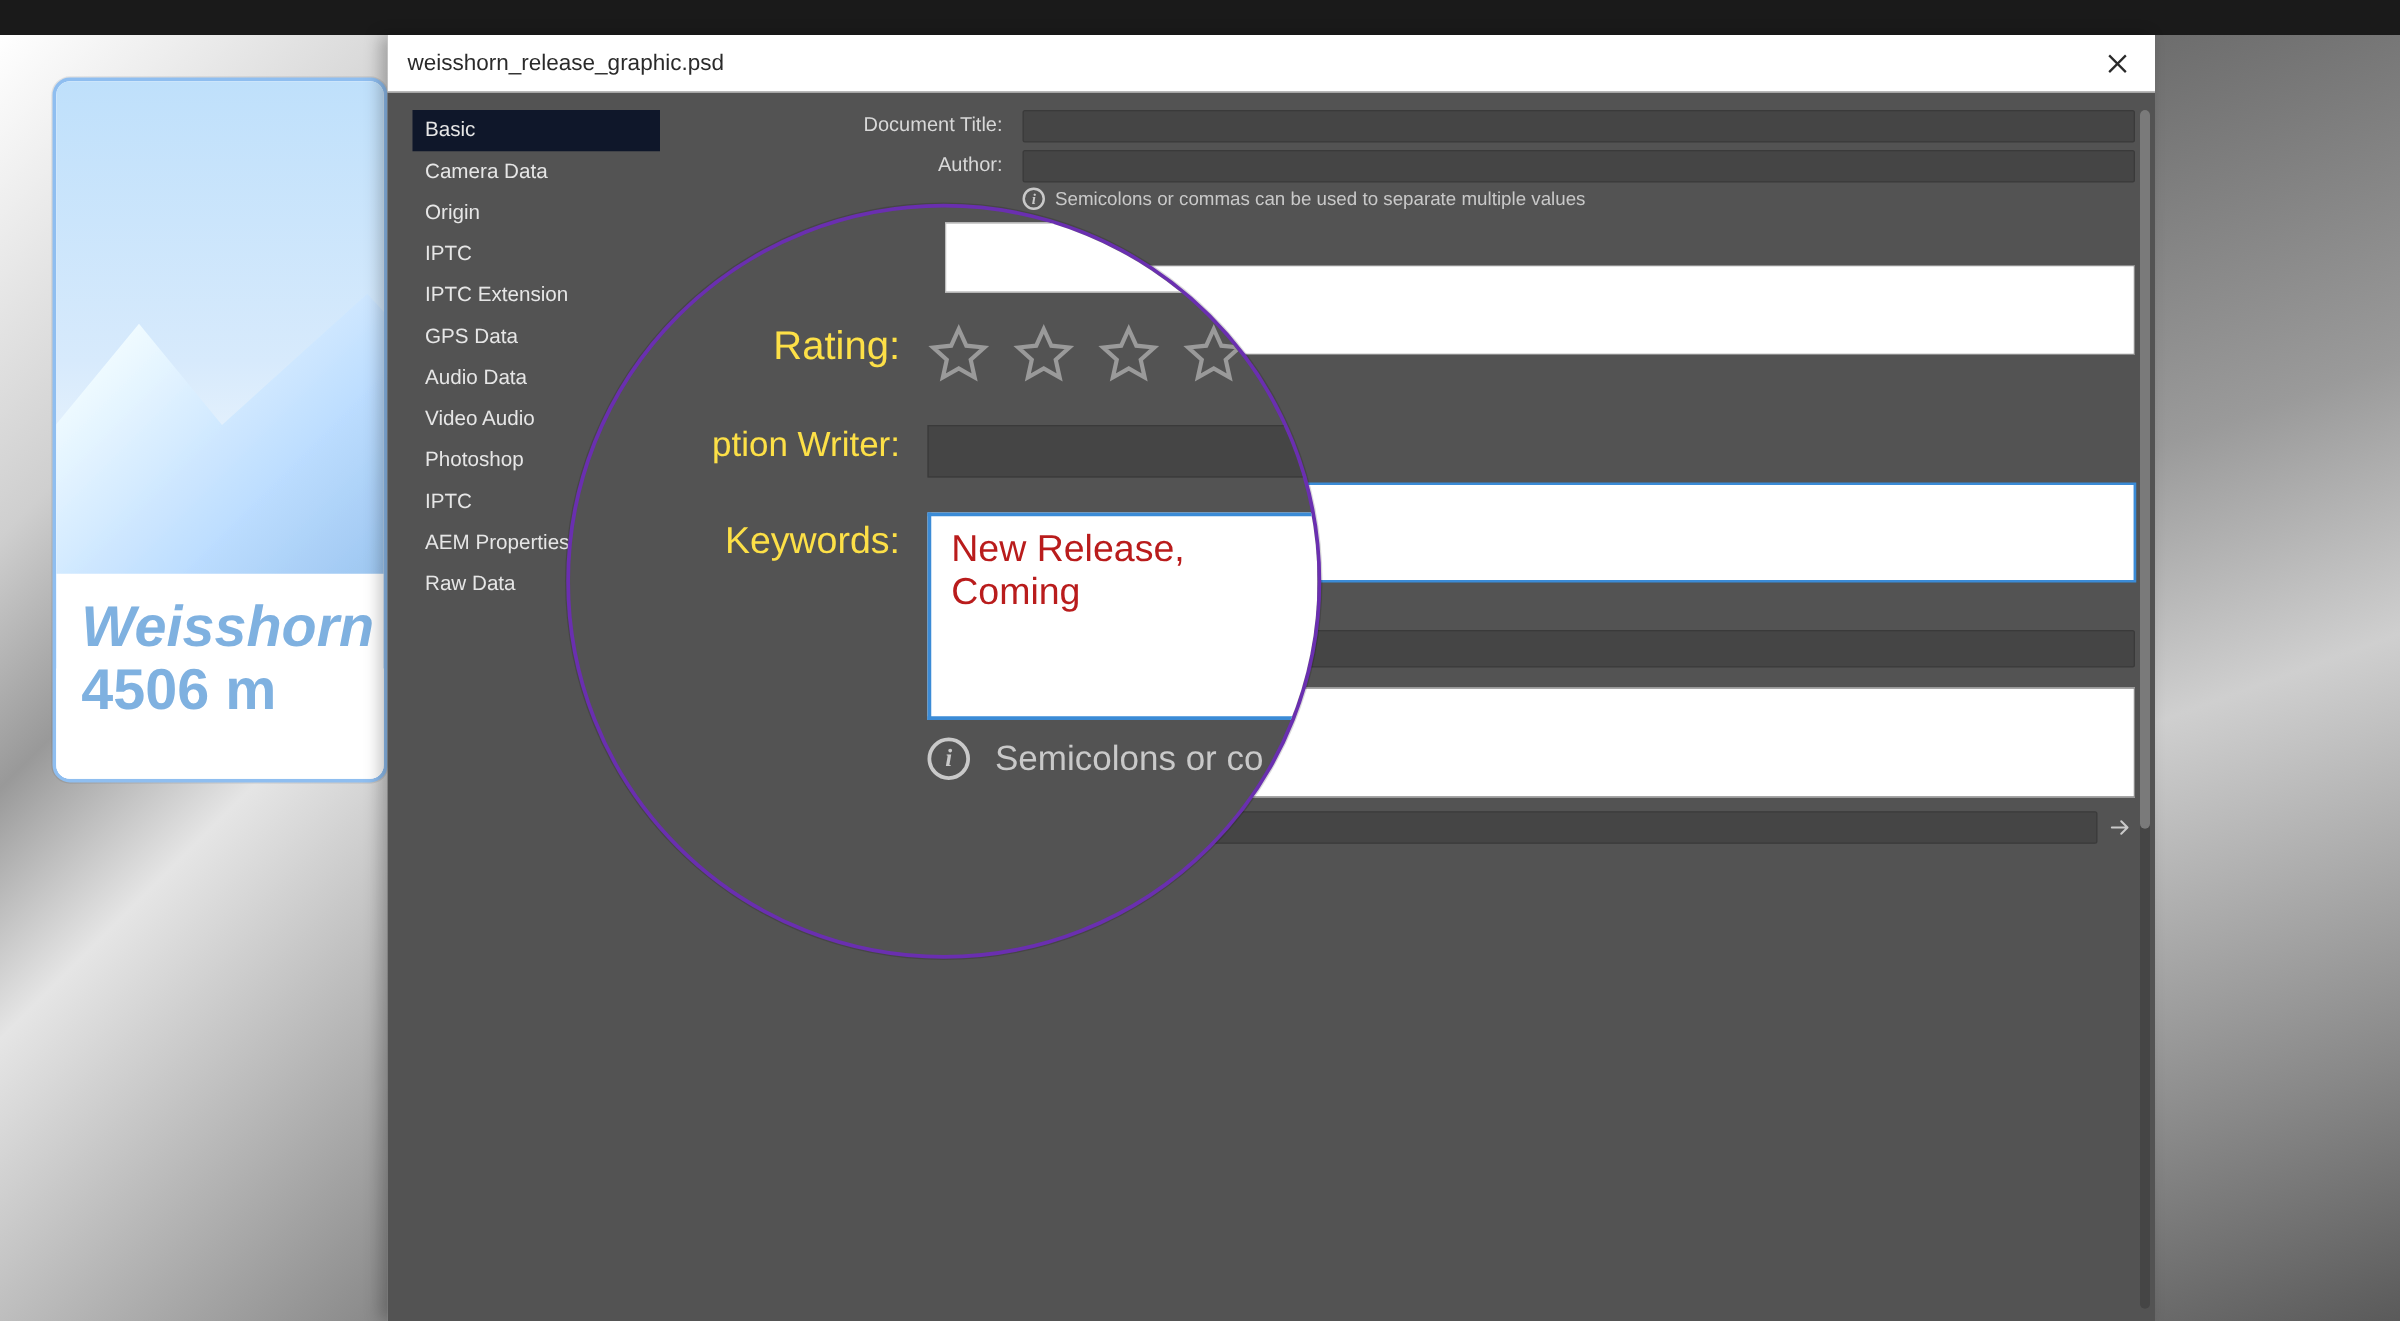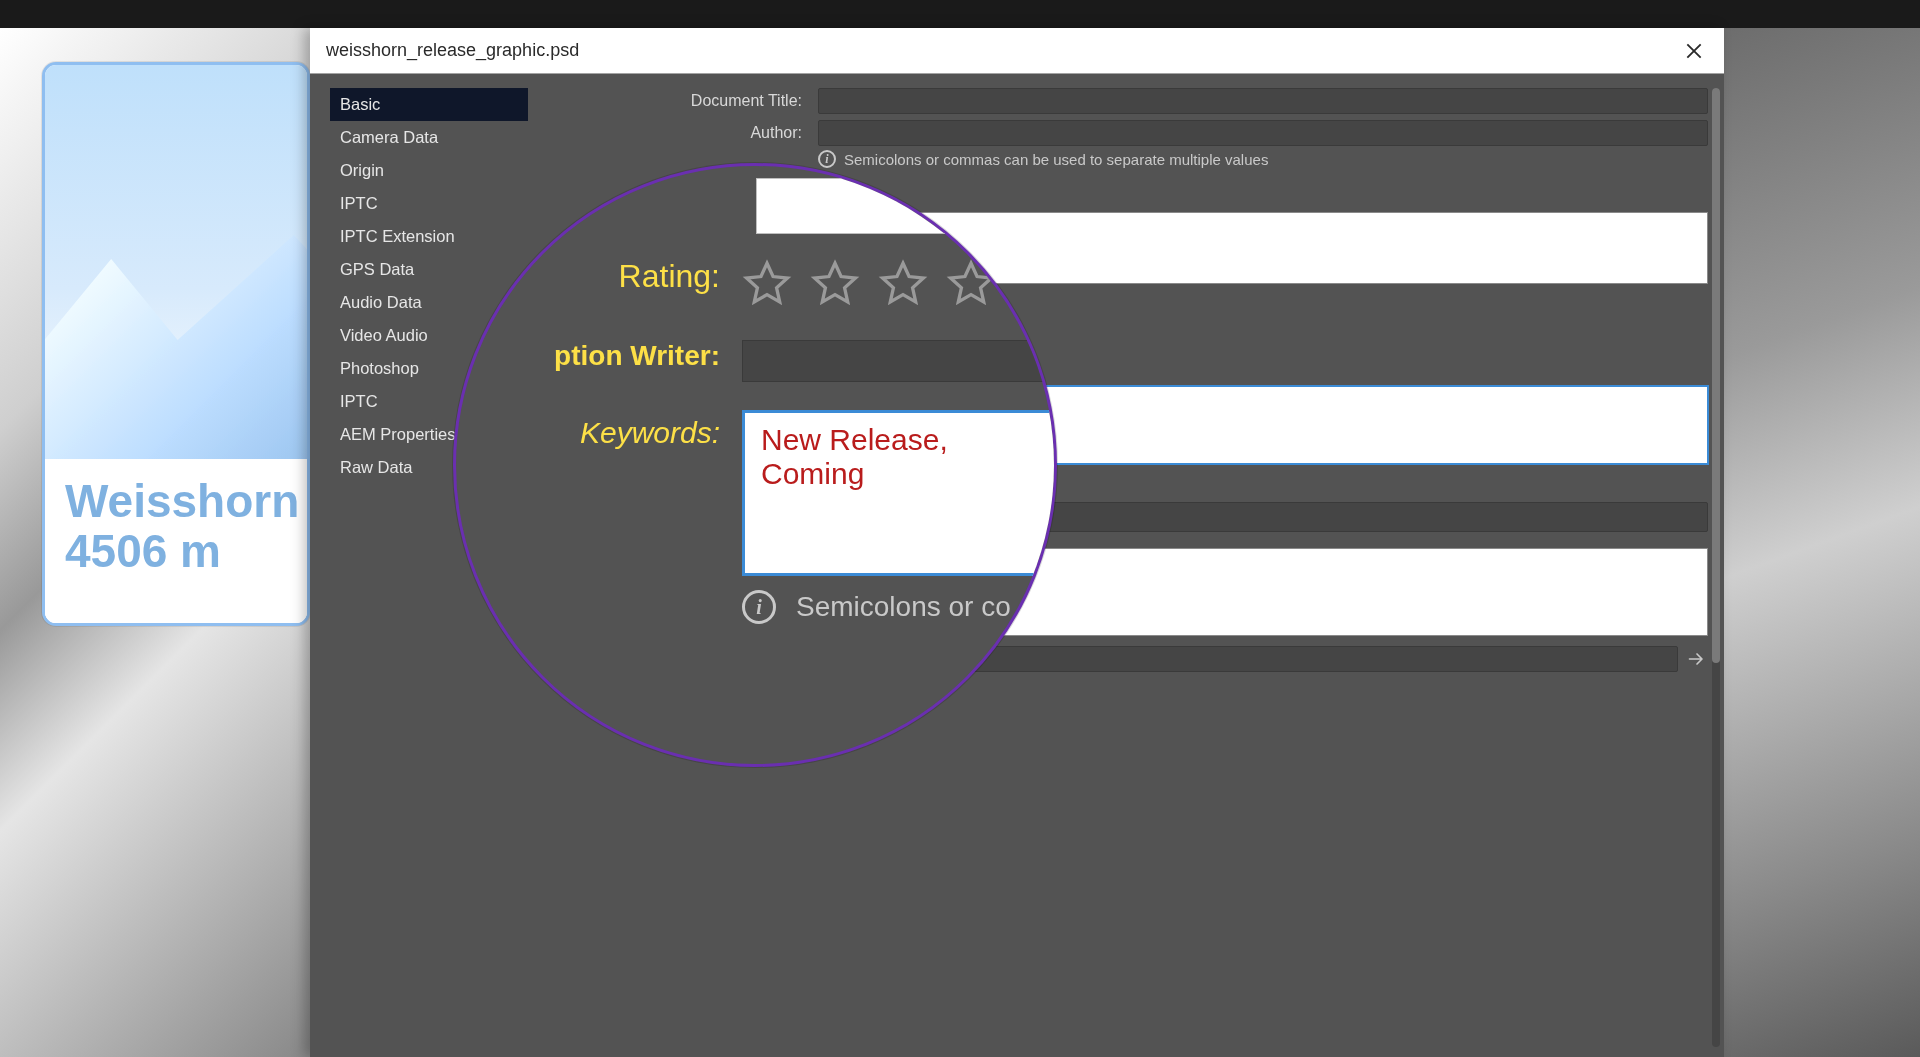--- a/index.html
+++ b/index.html
@@ -40,21 +40,21 @@
     position:absolute; left:-50px; right:-20px; top:170px; height:300px;
     background: linear-gradient(135deg, #ffffff 0%, #dceafc 30%, #b6d4f3 60%, #89b3de 100%);
     clip-path: polygon(0% 100%, 0% 55%, 35% 8%, 55% 35%, 90% 0%, 100% 12%, 100% 100%);
     filter: contrast(110%);
   }
   .thumb-label {
     position:absolute; left:0; right:0; bottom:0; height:164px;
     background:#fff;
     padding: 18px 20px 0 20px;
   }
-  .thumb-label .t1 { font-size: 46px; font-weight: 700; color:#7fb1e0; line-height:1.05; }
+  .thumb-label .t1 { font-size: 46px; font-weight: 700; color:#7fb1e0; line-height:1.05;font-style:italic; }
   .thumb-label .t2 { font-size: 46px; font-weight: 700; color:#7fb1e0; line-height:1.15; }
 
   
   .dialog {
     position: absolute;
     left: 310px; top: 28px; right: 196px; bottom: 0;
     background: #535353;
     box-shadow: -6px 0 12px rgba(0,0,0,.25);
     display:flex; flex-direction:column;
   }
@@ -180,29 +180,29 @@
     padding-right: 22px;
   }
   .mag-row.rating { top:92px; }
   .mag-row.rating .mag-label { width:286px; font-size:32px; }
   .mag-stars { display:flex; gap:18px; }
   .star {
     width:50px; height:50px; display:block;
   }
   .star svg { width:100%; height:100%; }
 
-  .mag-row.writer { top:174px;font-weight:bold; }
+  .mag-row.writer { top:174px; }
   .mag-row.writer .mag-label { width:286px; font-size:28px; }
   .mag-row.writer .mag-field {
     flex:1; height:42px; background:#454545; border:1px solid #3a3a3a;
     margin-right:10px;
   }
 
   .mag-row.keywords { top:244px; align-items:flex-start; }
-  .mag-row.keywords .mag-label { width:286px; font-size:30px; padding-top:6px;font-style:italic; }
+  .mag-row.keywords .mag-label { width:286px; font-size:30px; padding-top:6px; }
   .mag-kw-field {
     flex:1; height:166px; background:#fff;
     border:3px solid #3b8bd6; border-right:none;
     color:#b91c1c; font-size:30px;
     padding:10px 16px;
     margin-right:0;
   }
 
   .mag-row.hintrow { top:424px; }
   .mag-row.hintrow .spacer { width:286px; flex:none; }

